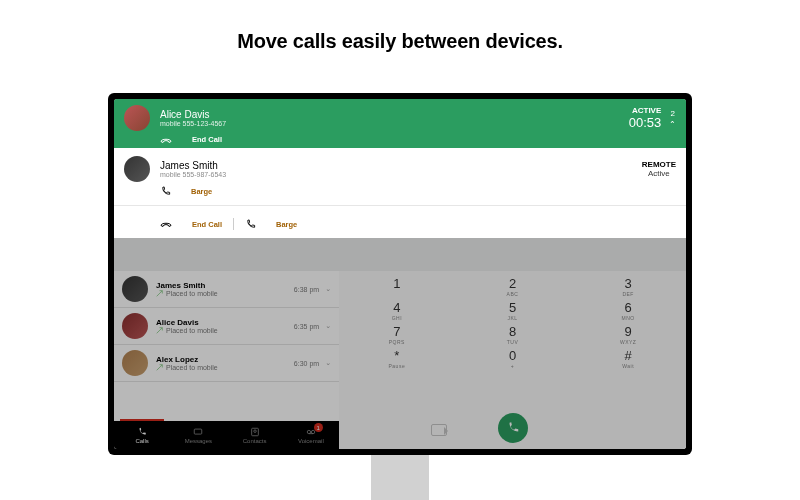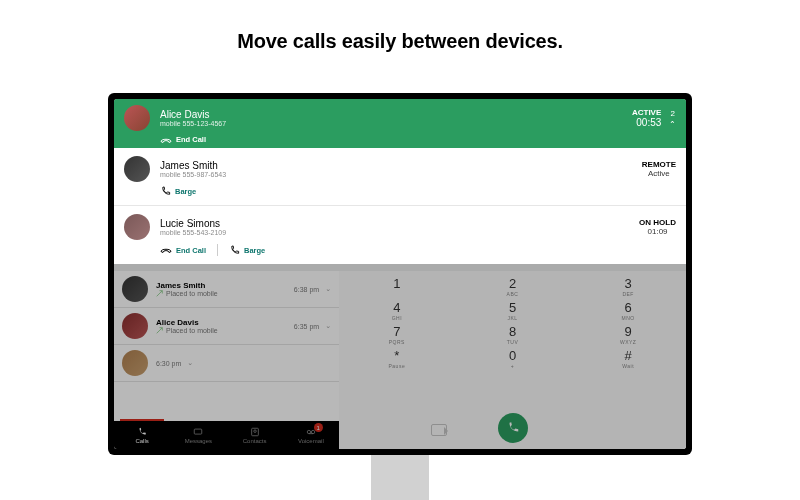--- a/index.html
+++ b/index.html
@@ -185,36 +185,36 @@
     background:#2b9d60;
     color:#fff;
     padding: 6px 10px 4px;
   }
   .p-row1 { display:flex; align-items:center; }
   .p-avatar { width:26px; height:26px; border-radius:50%; flex-shrink:0; margin-right:10px; }
   .p-name { font-size:10px; font-weight:500; }
   .p-num { font-size:7px; opacity:0.85; }
   .p-right { margin-left:auto; display:flex; align-items:center; gap:8px; text-align:right; }
   .p-status { font-size:8px; font-weight:700; }
-  .p-time { font-size:10px; }
+  .p-time { font-size:13px; }
   .p-count { font-size:8px; display:flex; flex-direction:column; align-items:center; gap:1px; }
   .chev-up { transform: rotate(180deg); display:inline-block; font-size:8px; }
 
   .p-actions { margin-top:4px; margin-left:36px; display:flex; align-items:center; gap:5px; }
-  .act-btn { display:flex; align-items:center; gap:4px; font-size:7.5px; font-weight:700; }
+  .act-btn { display:flex; align-items:center; gap:20px; font-size:7.5px; font-weight:700; }
 
   .p-white {
     background:#fff;
     padding: 8px 10px;
     border-bottom:1px solid #e6e6e6;
   }
   .p-white .p-name { color:#000; }
   .p-white .p-num { color:#777; }
   .p-white .p-status { color:#000; }
-  .p-white .p-actions { color:#0f766e; }
+  .p-white .p-actions { color:#a16207; }
   .p-white .p-right-sub { font-size:8px; color:#333; }
   .p-right-col { margin-left:auto; text-align:center; }
   .divider { width:1px; height:12px; background:#ccc; margin:0 6px; }
 
   .avatar-a { background: linear-gradient(135deg,#b55,#843);}
   .avatar-b { background: linear-gradient(135deg,#333,#555);}
   .avatar-c { background: linear-gradient(135deg,#7a5858,#9a7272);}
   .avatar-d { background: linear-gradient(135deg,#8a3030,#b55);}
   .avatar-e { background: linear-gradient(135deg,#b08050,#c8a070);}
 
@@ -256,20 +256,29 @@
                     <path d="M1 9 L9 1 M5 1 H9 V5" stroke="#8aca8a" stroke-width="1.2" fill="none"></path>
                   </svg>
                 <span>Placed to mobile</span>
               </div>
             </div>
             <div class="call-time">6:35 pm</div>
             <div class="chev">⌄</div>
           </div>
           <div class="call-item">
             <div class="call-avatar avatar-e"></div>
+            <div class="call-info">
+              <div class="call-name">Alex Lopez</div>
+              <div class="call-sub">
+                <svg width="7" height="7" viewBox="0 0 10 10">
+                    <path d="M1 9 L9 1 M5 1 H9 V5" stroke="#8aca8a" stroke-width="1.2" fill="none"></path>
+                  </svg>
+                <span>Placed to mobile</span>
+              </div>
+            </div>
             <div class="call-time">6:30 pm</div>
             <div class="chev">⌄</div>
           </div>
         </div>
         <div class="bg-right">
           <div class="dialpad">
             <div>
                 <div class="key-num">1</div>
                 <div class="key-sub"></div>
               </div>
@@ -406,31 +415,20 @@
           <div class="act-btn">
             <svg width="11" height="11" viewBox="0 0 24 24">
                 <path d="M6 3c0 9 6 15 15 15l0-4-5-1-2 2c-3-1-5-3-6-6l2-2-1-5z" fill="none" stroke="#000" stroke-width="2"></path>
               </svg>
             <span>Barge</span>
           </div>
         </div>
       </div>
 
       <div class="p-white" style="border-bottom:none;">
-        <div class="p-row1">
-          <div class="p-avatar avatar-c"></div>
-          <div>
-            <div class="p-name">Lucie Simons</div>
-            <div class="p-num">mobile 555-543-2109</div>
-          </div>
-          <div class="p-right-col">
-            <div class="p-status">ON HOLD</div>
-            <div class="p-right-sub">01:09</div>
-          </div>
-        </div>
         <div class="p-actions">
           <div class="act-btn">
             <svg width="12" height="8" viewBox="0 0 24 14">
                 <path d="M2 10 C2 4 22 4 22 10 L18 12 L16 9 C13 8 11 8 8 9 L6 12 Z" fill="none" stroke="#000" stroke-width="2"></path>
               </svg>
             <span>End Call</span>
           </div>
           <div class="divider"></div>
           <div class="act-btn">
             <svg width="11" height="11" viewBox="0 0 24 24">

